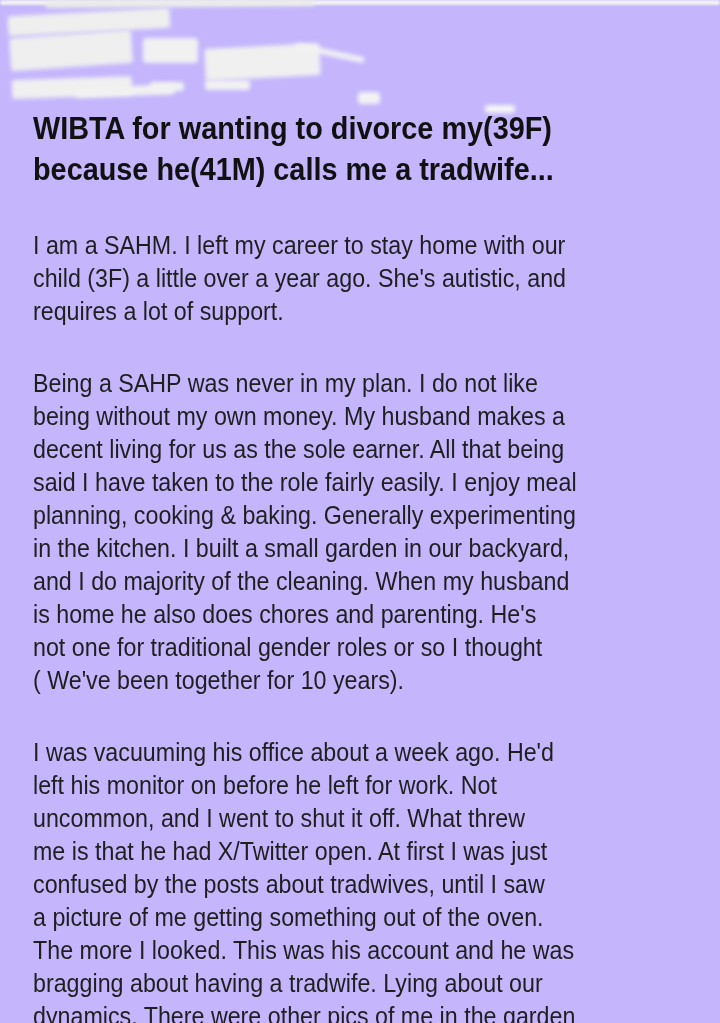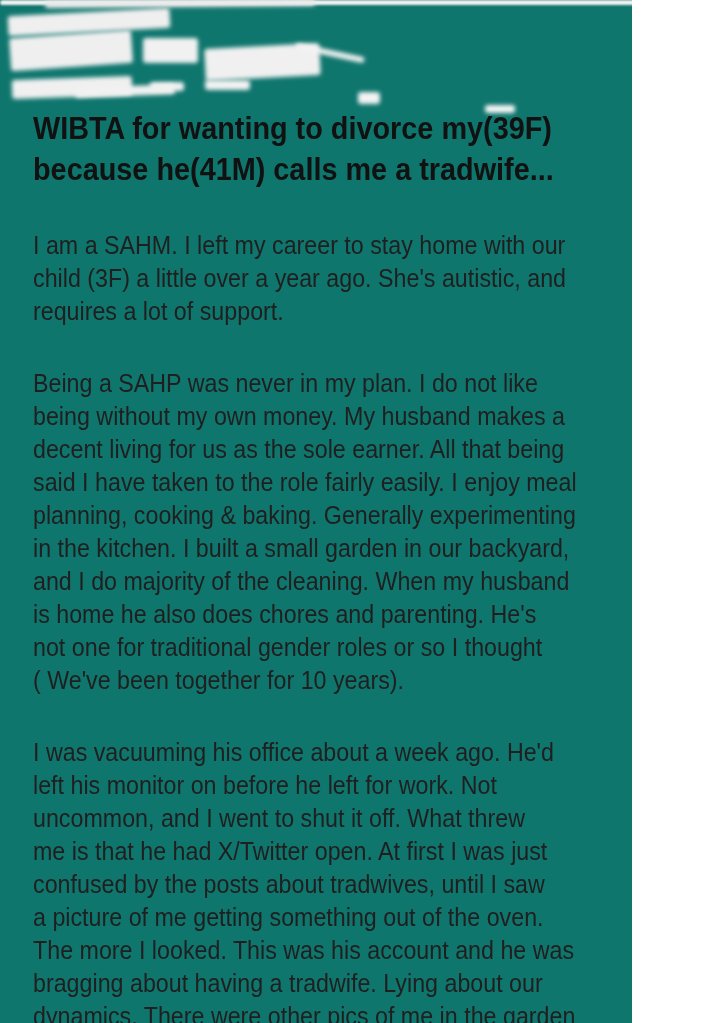--- a/index.html
+++ b/index.html
@@ -1,21 +1,21 @@
 <!DOCTYPE html>
 <html><head>
 <meta charset="utf-8">
 <style>
   html, body { margin: 0; padding: 0; background: #ffffff; }
 
   .screen {
     position: relative;
-    width: 632px;
+    width: 720px;
     height: 1023px;
-    background: #0f766e;
+    background: #c4b5fd;
     overflow: hidden;
     font-family: "Liberation Sans", "DejaVu Sans", sans-serif;
   }
 
   
   .ghost-header {
     position: absolute;
     left: 0; top: 0;
     width: 720px; height: 135px;
     pointer-events: none;

